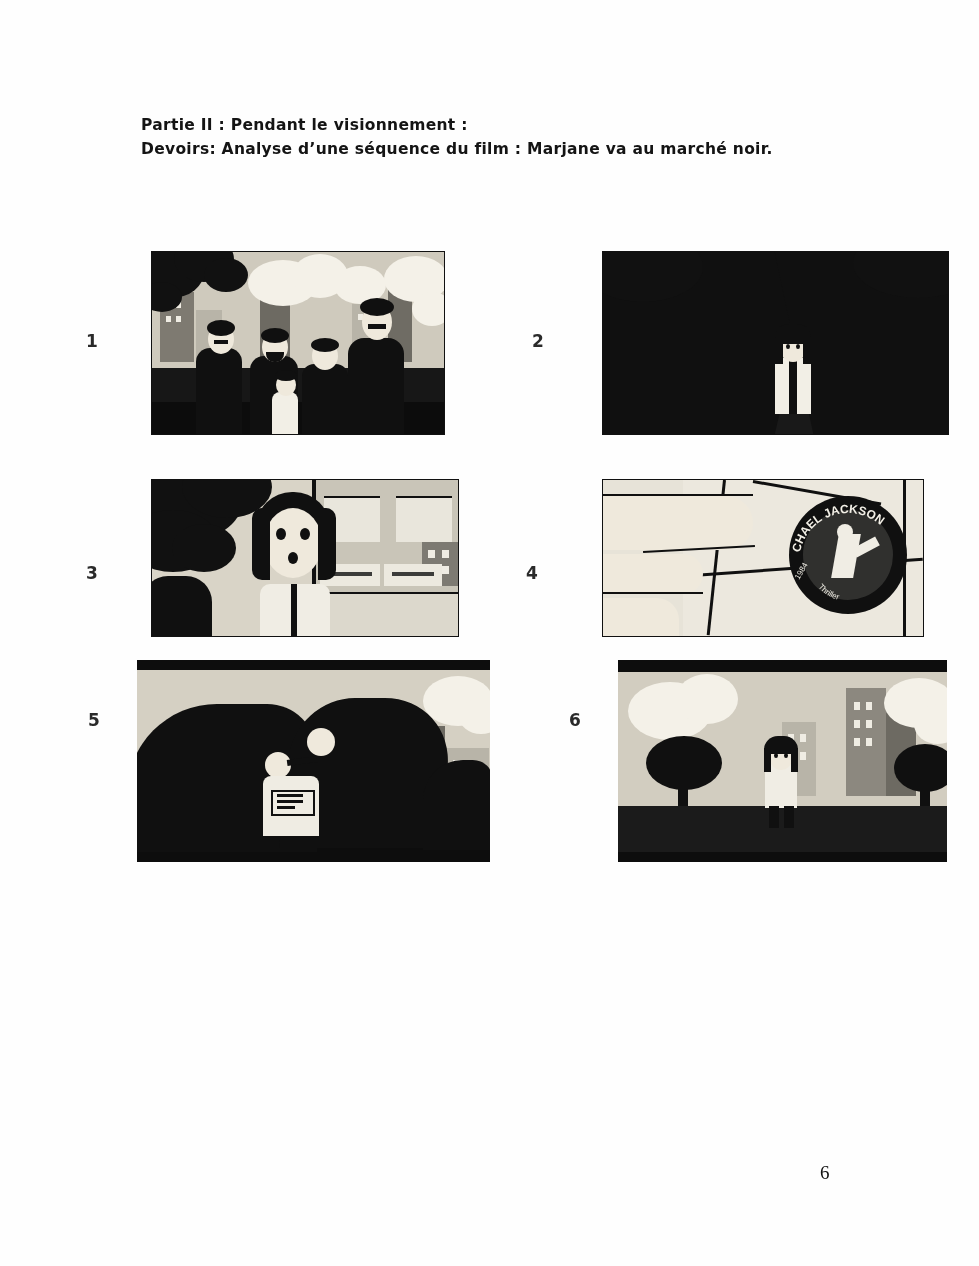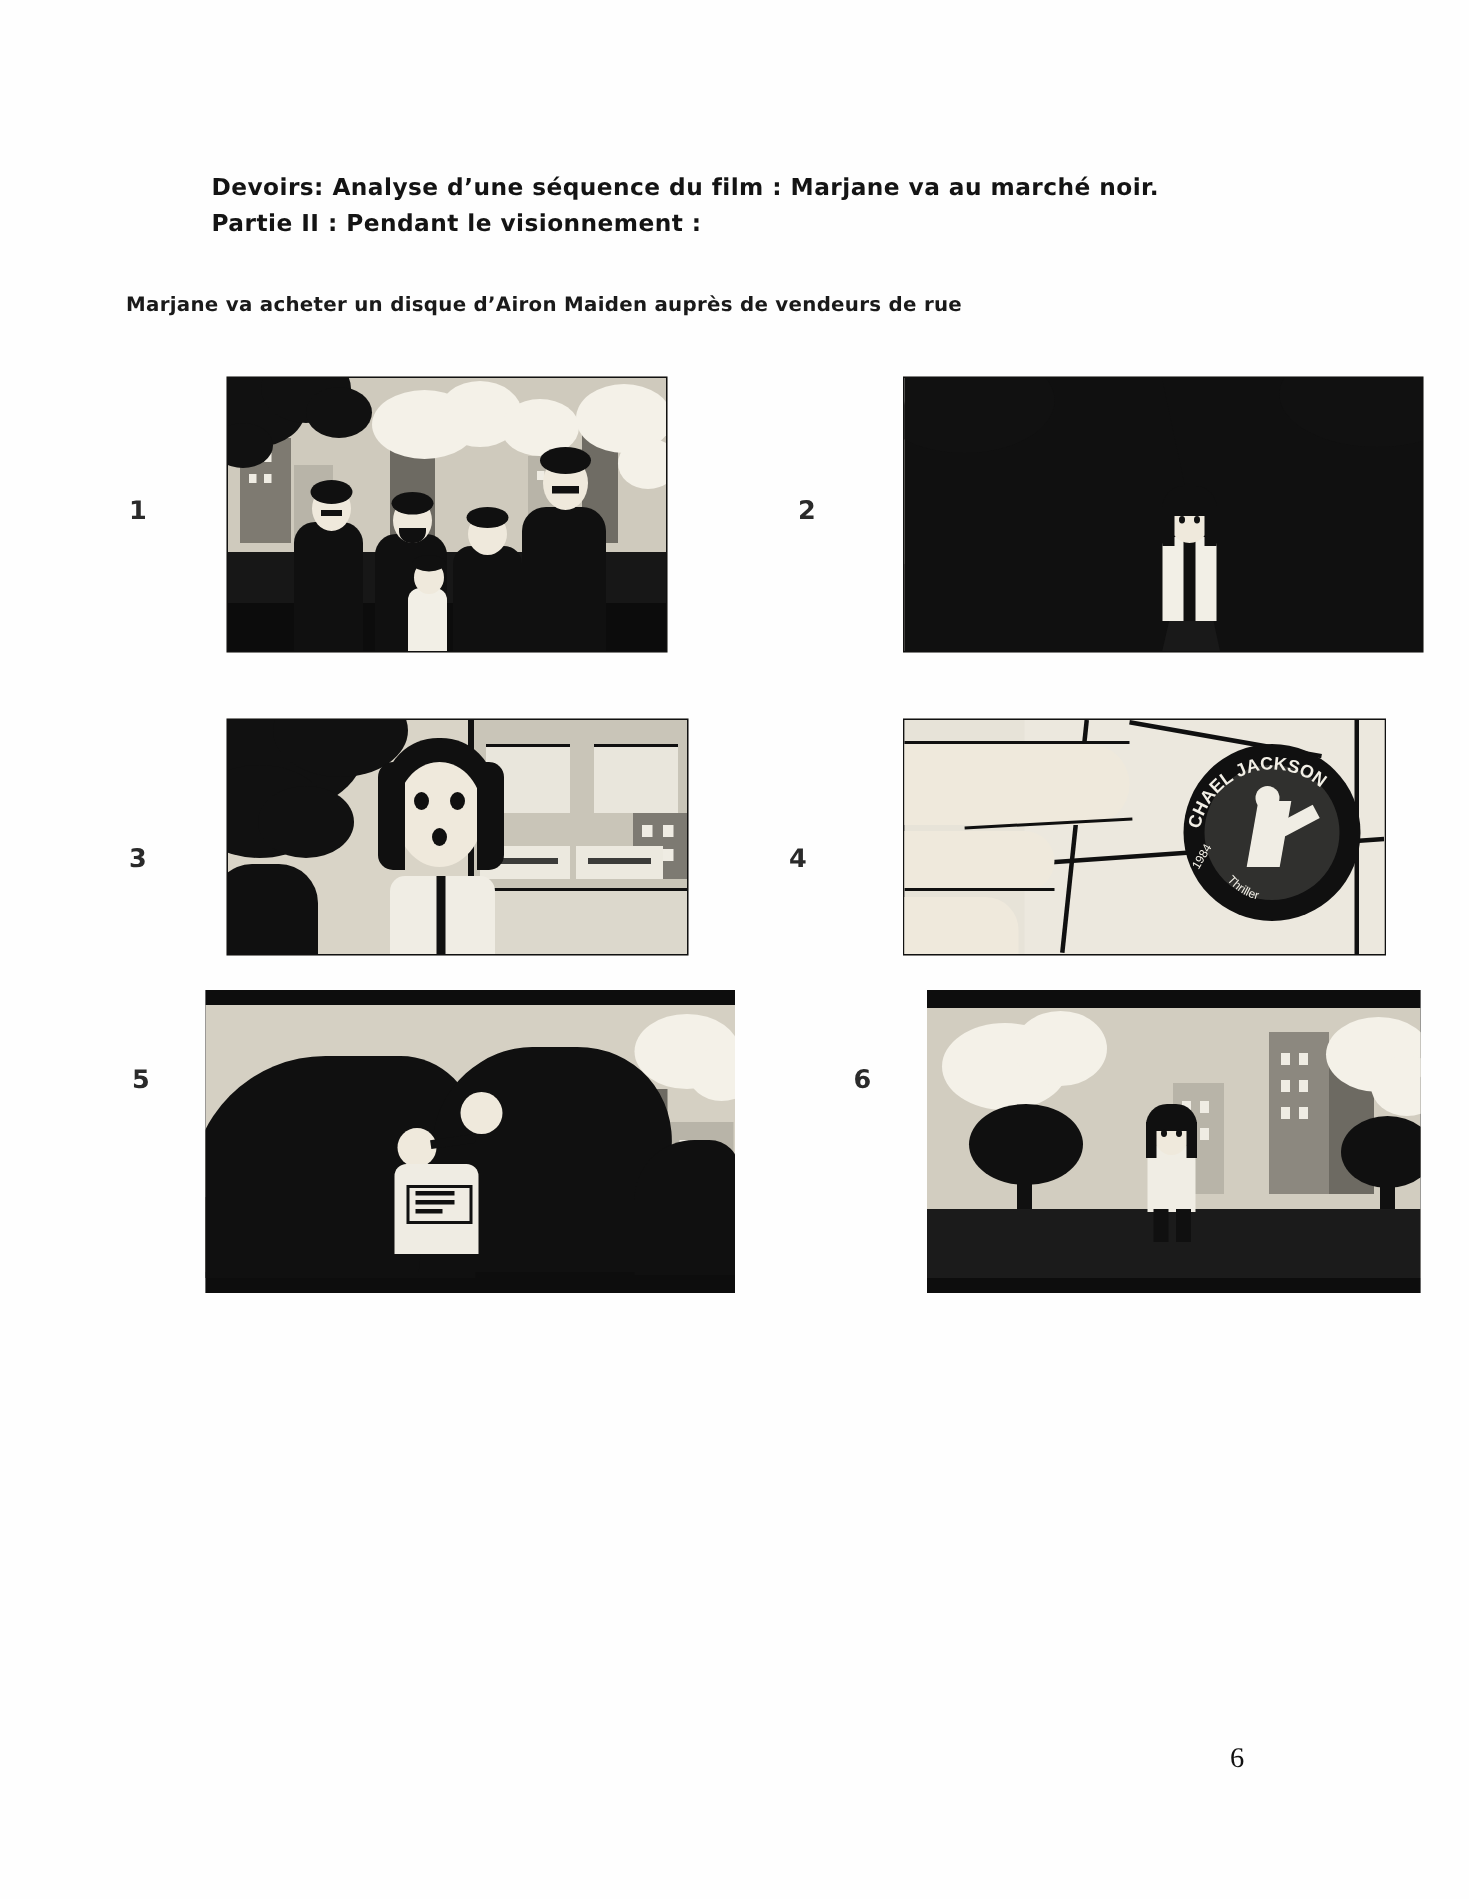--- a/index.html
+++ b/index.html
@@ -105,25 +105,24 @@
     font-size: 19px;
     color: #111;
   }
 </style>
 </head>
 <body>
 
 <div class="page">
 
   <div class="heading">
+    <div class="line">Partie II : Pendant le visionnement :</div>
     <div class="line">Devoirs: Analyse d’une séquence du film : Marjane va au marché noir.</div>
-    <div class="line">Partie II : Pendant le visionnement :</div>
   </div>
 
-  <div class="subheading">Marjane va acheter un disque d’Airon Maiden auprès de vendeurs de rue</div>
 
   <div class="board">
 
     <div class="cell-number" style="left:86px; top:331px;">1</div>
     <div class="frame" style="left:151px; top:251px; width:292px; height:182px;">
       <div class="inner">
         <div class="sky" style="background:#cfcabd;"></div>
 
         <div class="bldg" style="left:8px; top:40px; width:34px; height:70px; background:#7e7a71;"></div>
         <div class="bldg l" style="left:44px; top:58px; width:26px; height:52px;"></div>

